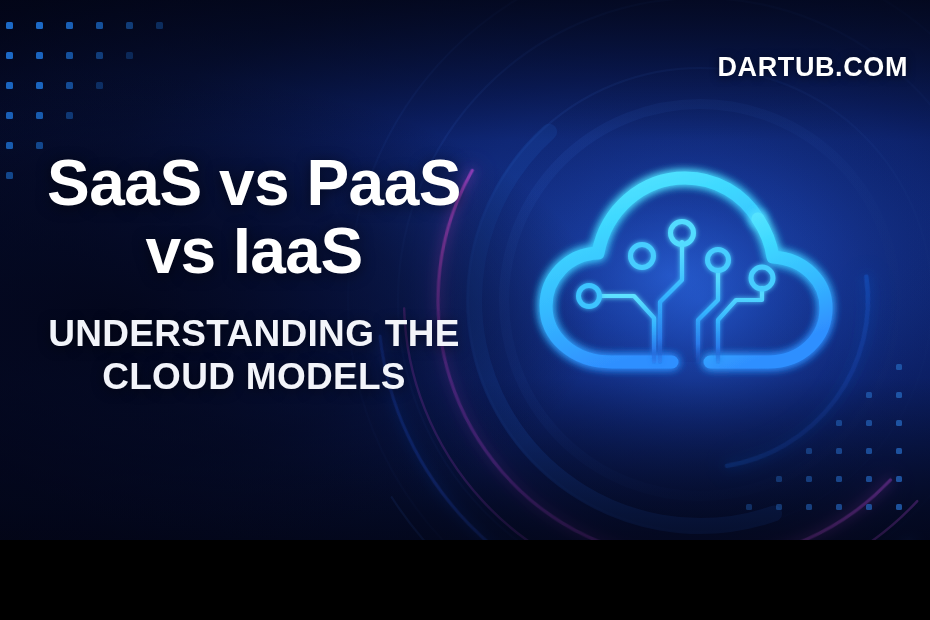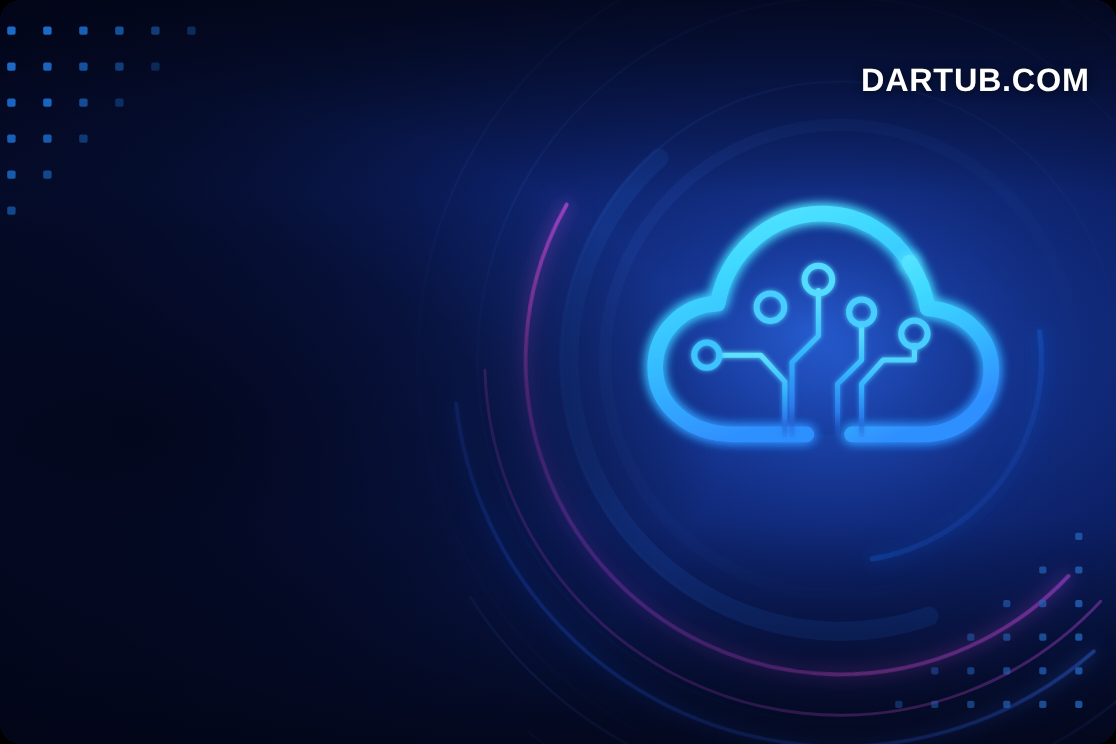--- a/index.html
+++ b/index.html
@@ -7,24 +7,23 @@
     padding: 0;
     background: #000;
   }
   body {
     font-family: "Liberation Sans", sans-serif;
   }
 
   #poster {
     position: relative;
     width: 930px;
-    height: 620px;
+    height: 540px;
     overflow: hidden;
     background: #050a26;
-    border-radius: 18px;
   }
 
   
   .bg-base {
     position: absolute;
     inset: 0;
     background:
       radial-gradient(115% 95% at 72% 46%, #1e49b8 0%, #16379a 16%, #0d2370 34%, #07133f 56%, #040a28 76%, #03061c 100%);
   }
   .bg-vignette {
@@ -338,14 +337,20 @@
       <circle cx="112" cy="126" r="11.5" fill="none" stroke="#46cdff" stroke-width="5"></circle>
       <circle cx="152" cy="103" r="11.5" fill="none" stroke="#52dcff" stroke-width="5"></circle>
       <circle cx="188" cy="130" r="10.5" fill="none" stroke="#46cdff" stroke-width="5"></circle>
       <circle cx="59" cy="166" r="10.5" fill="none" stroke="#3cc4ff" stroke-width="5"></circle>
       <circle cx="232" cy="148" r="11" fill="none" stroke="#46cdff" stroke-width="5"></circle>
     </g>
   </svg>
 
   <div class="watermark">DARTUB.COM</div>
 
+  <div class="text-col">
+    <h1 class="headline">SaaS vs PaaS
+vs IaaS</h1>
+    <h2 class="subhead">UNDERSTANDING THE
+CLOUD MODELS</h2>
+  </div>
 
 </div>
 
 </body></html>

